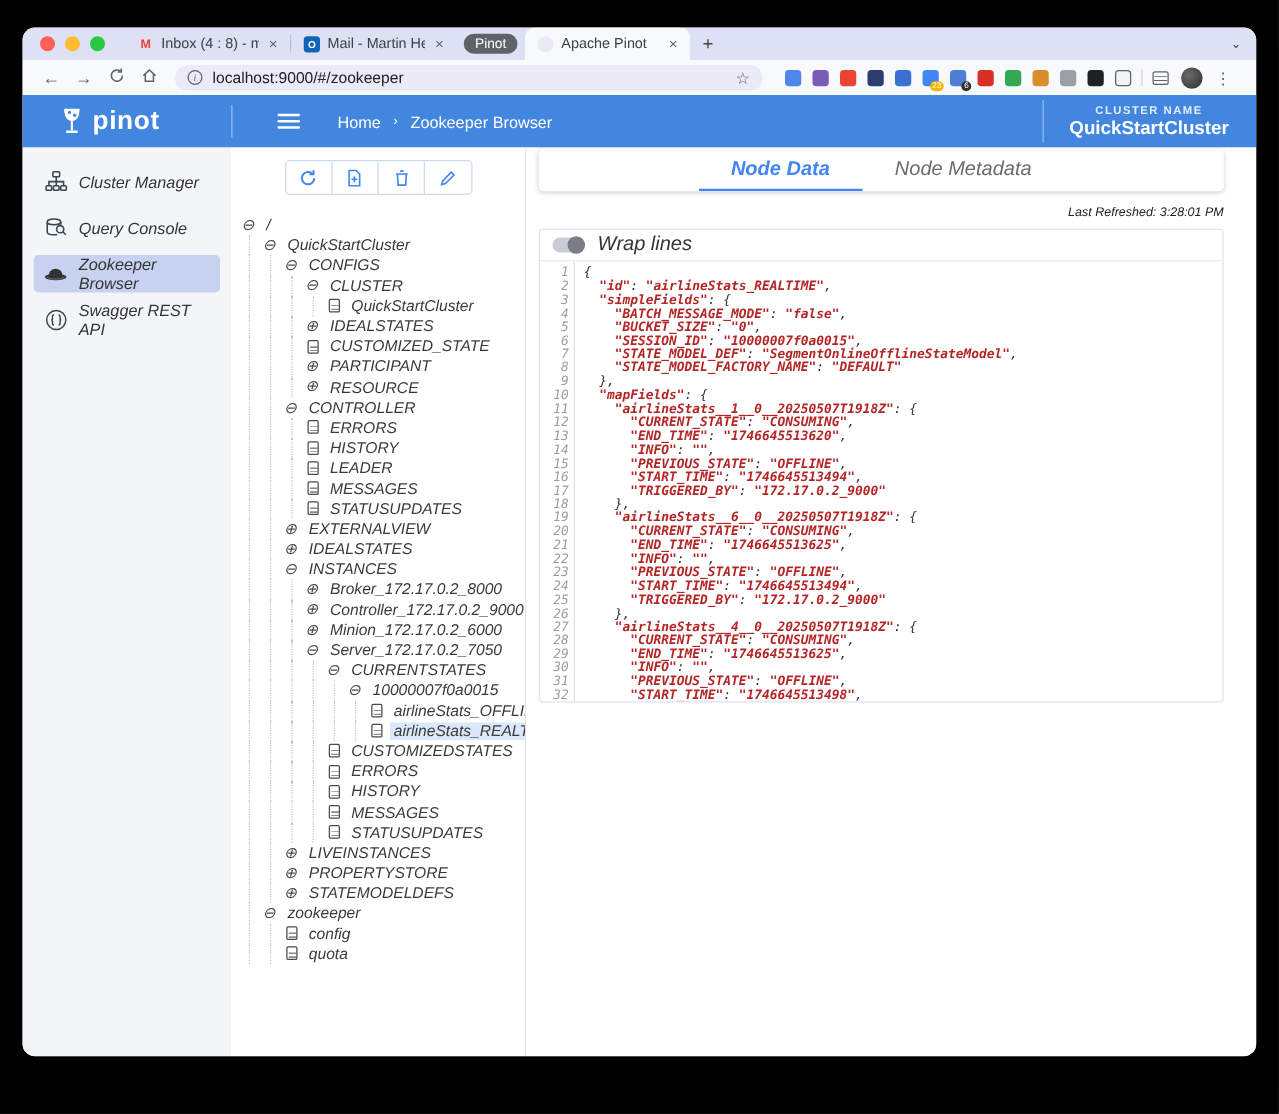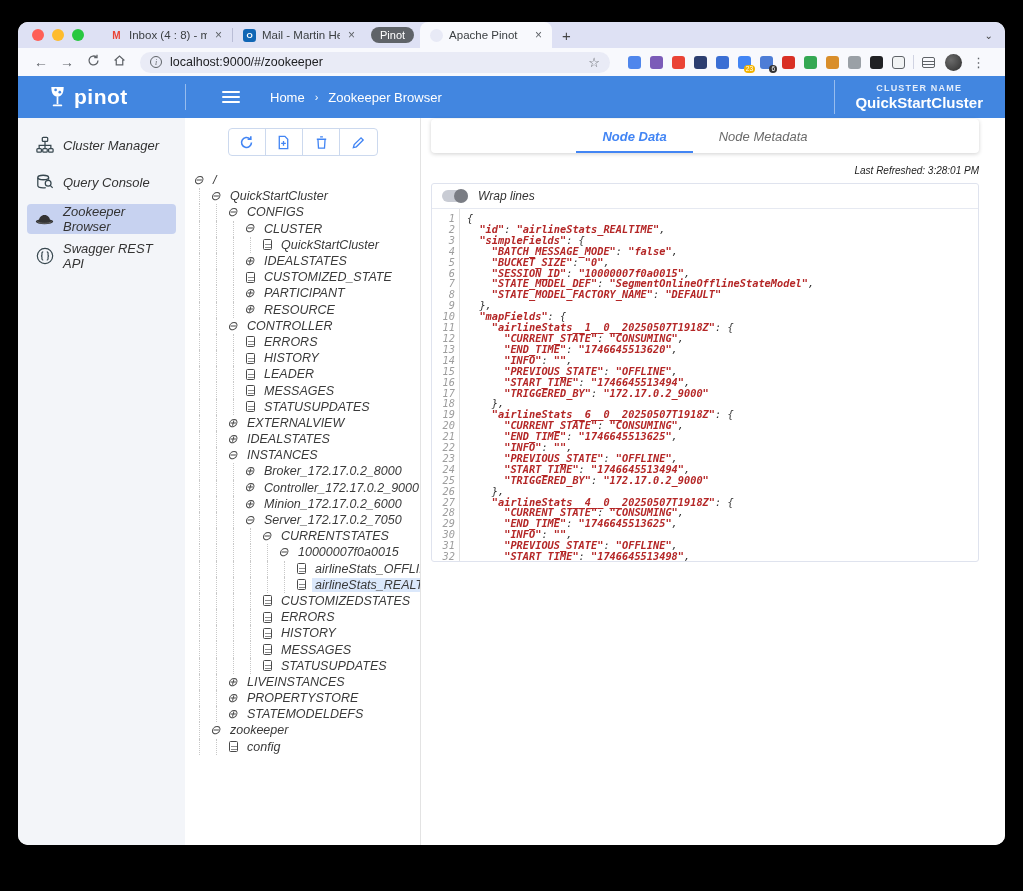--- a/index.html
+++ b/index.html
@@ -90,26 +90,26 @@
                margin:0 6px 0 2px;
                background:linear-gradient(#8a8a8a 1px, transparent 1px) 1px 4px/6px 3px no-repeat,
                           linear-gradient(#8a8a8a 1px, transparent 1px) 1px 7px/6px 3px no-repeat; }
   .tlabel { padding:0 3px; }
   .tlabel.sel { background:#dbe8fb; }
 
   
   .main { flex:1; background:#fff; padding:0 26px 0 10px; min-width:0; }
   .tabscard { background:#fff; border-radius:4px; box-shadow:0 1px 4px rgba(0,0,0,.18);
               height:34px; display:flex; justify-content:center; margin-top:1px; }
-  .mtab { display:flex; align-items:center; padding:0 26px; font-size:13px; color:#6b6b6b; }
+  .mtab { display:flex; align-items:center; padding:0 26px; font-size:16px; color:#6b6b6b; }
   .mtab.active { color:#4285f4; font-weight:bold; box-shadow:inset 0 -2px 0 #4285f4; }
   .refreshrow { text-align:right; font-size:10px; color:#222; margin:12px 0 7px; }
   .codecard { border:1px solid #dfe3ee; border-radius:3px; }
   .wraprow { height:25px; display:flex; align-items:center; gap:10px; padding-left:10px;
-             border-bottom:1px solid #e6e9f1; font-size:12px; color:#333; }
+             border-bottom:1px solid #e6e9f1; font-size:16px; color:#333; }
   .switch { width:26px; height:12px; border-radius:6px; background:#c9ccd4; position:relative; }
   .switch .knob { position:absolute; right:0; top:-1px; width:14px; height:14px; border-radius:50%;
                   background:#7a7d84; }
   .codearea { display:flex; height:352px; overflow:hidden;
               font-family:"DejaVu Sans Mono", monospace; font-size:10.3px; line-height:10.9px; }
   .gutter { width:28px; flex-shrink:0; text-align:right; padding:4px 4px 0 0; color:#9e9e9e;
             border-right:1px solid #e0e0e0; }
   .codelines { flex:1; padding:4px 0 0 7px; white-space:pre; overflow:hidden; }
   .str { color:#b42626; font-weight:bold; }
   .pun { color:#333; }
@@ -534,20 +534,26 @@
           <div class="tnode">
             <span class="guide"></span>
             <span class="ticon">⊖</span>
             <span class="tlabel">zookeeper</span>
           </div>
           <div class="tnode">
             <span class="guide"></span>
             <span class="guide"></span>
             <span class="ticon doc"></span>
             <span class="tlabel">config</span>
+          </div>
+          <div class="tnode">
+            <span class="guide"></span>
+            <span class="guide"></span>
+            <span class="ticon doc"></span>
+            <span class="tlabel">quota</span>
           </div>
         </div>
     </div>
 
     <div class="main">
       <div class="tabscard">
         <div class="mtab active">Node Data</div>
         <div class="mtab">Node Metadata</div>
       </div>
       <div class="refreshrow">Last Refreshed: 3:28:01 PM</div>

